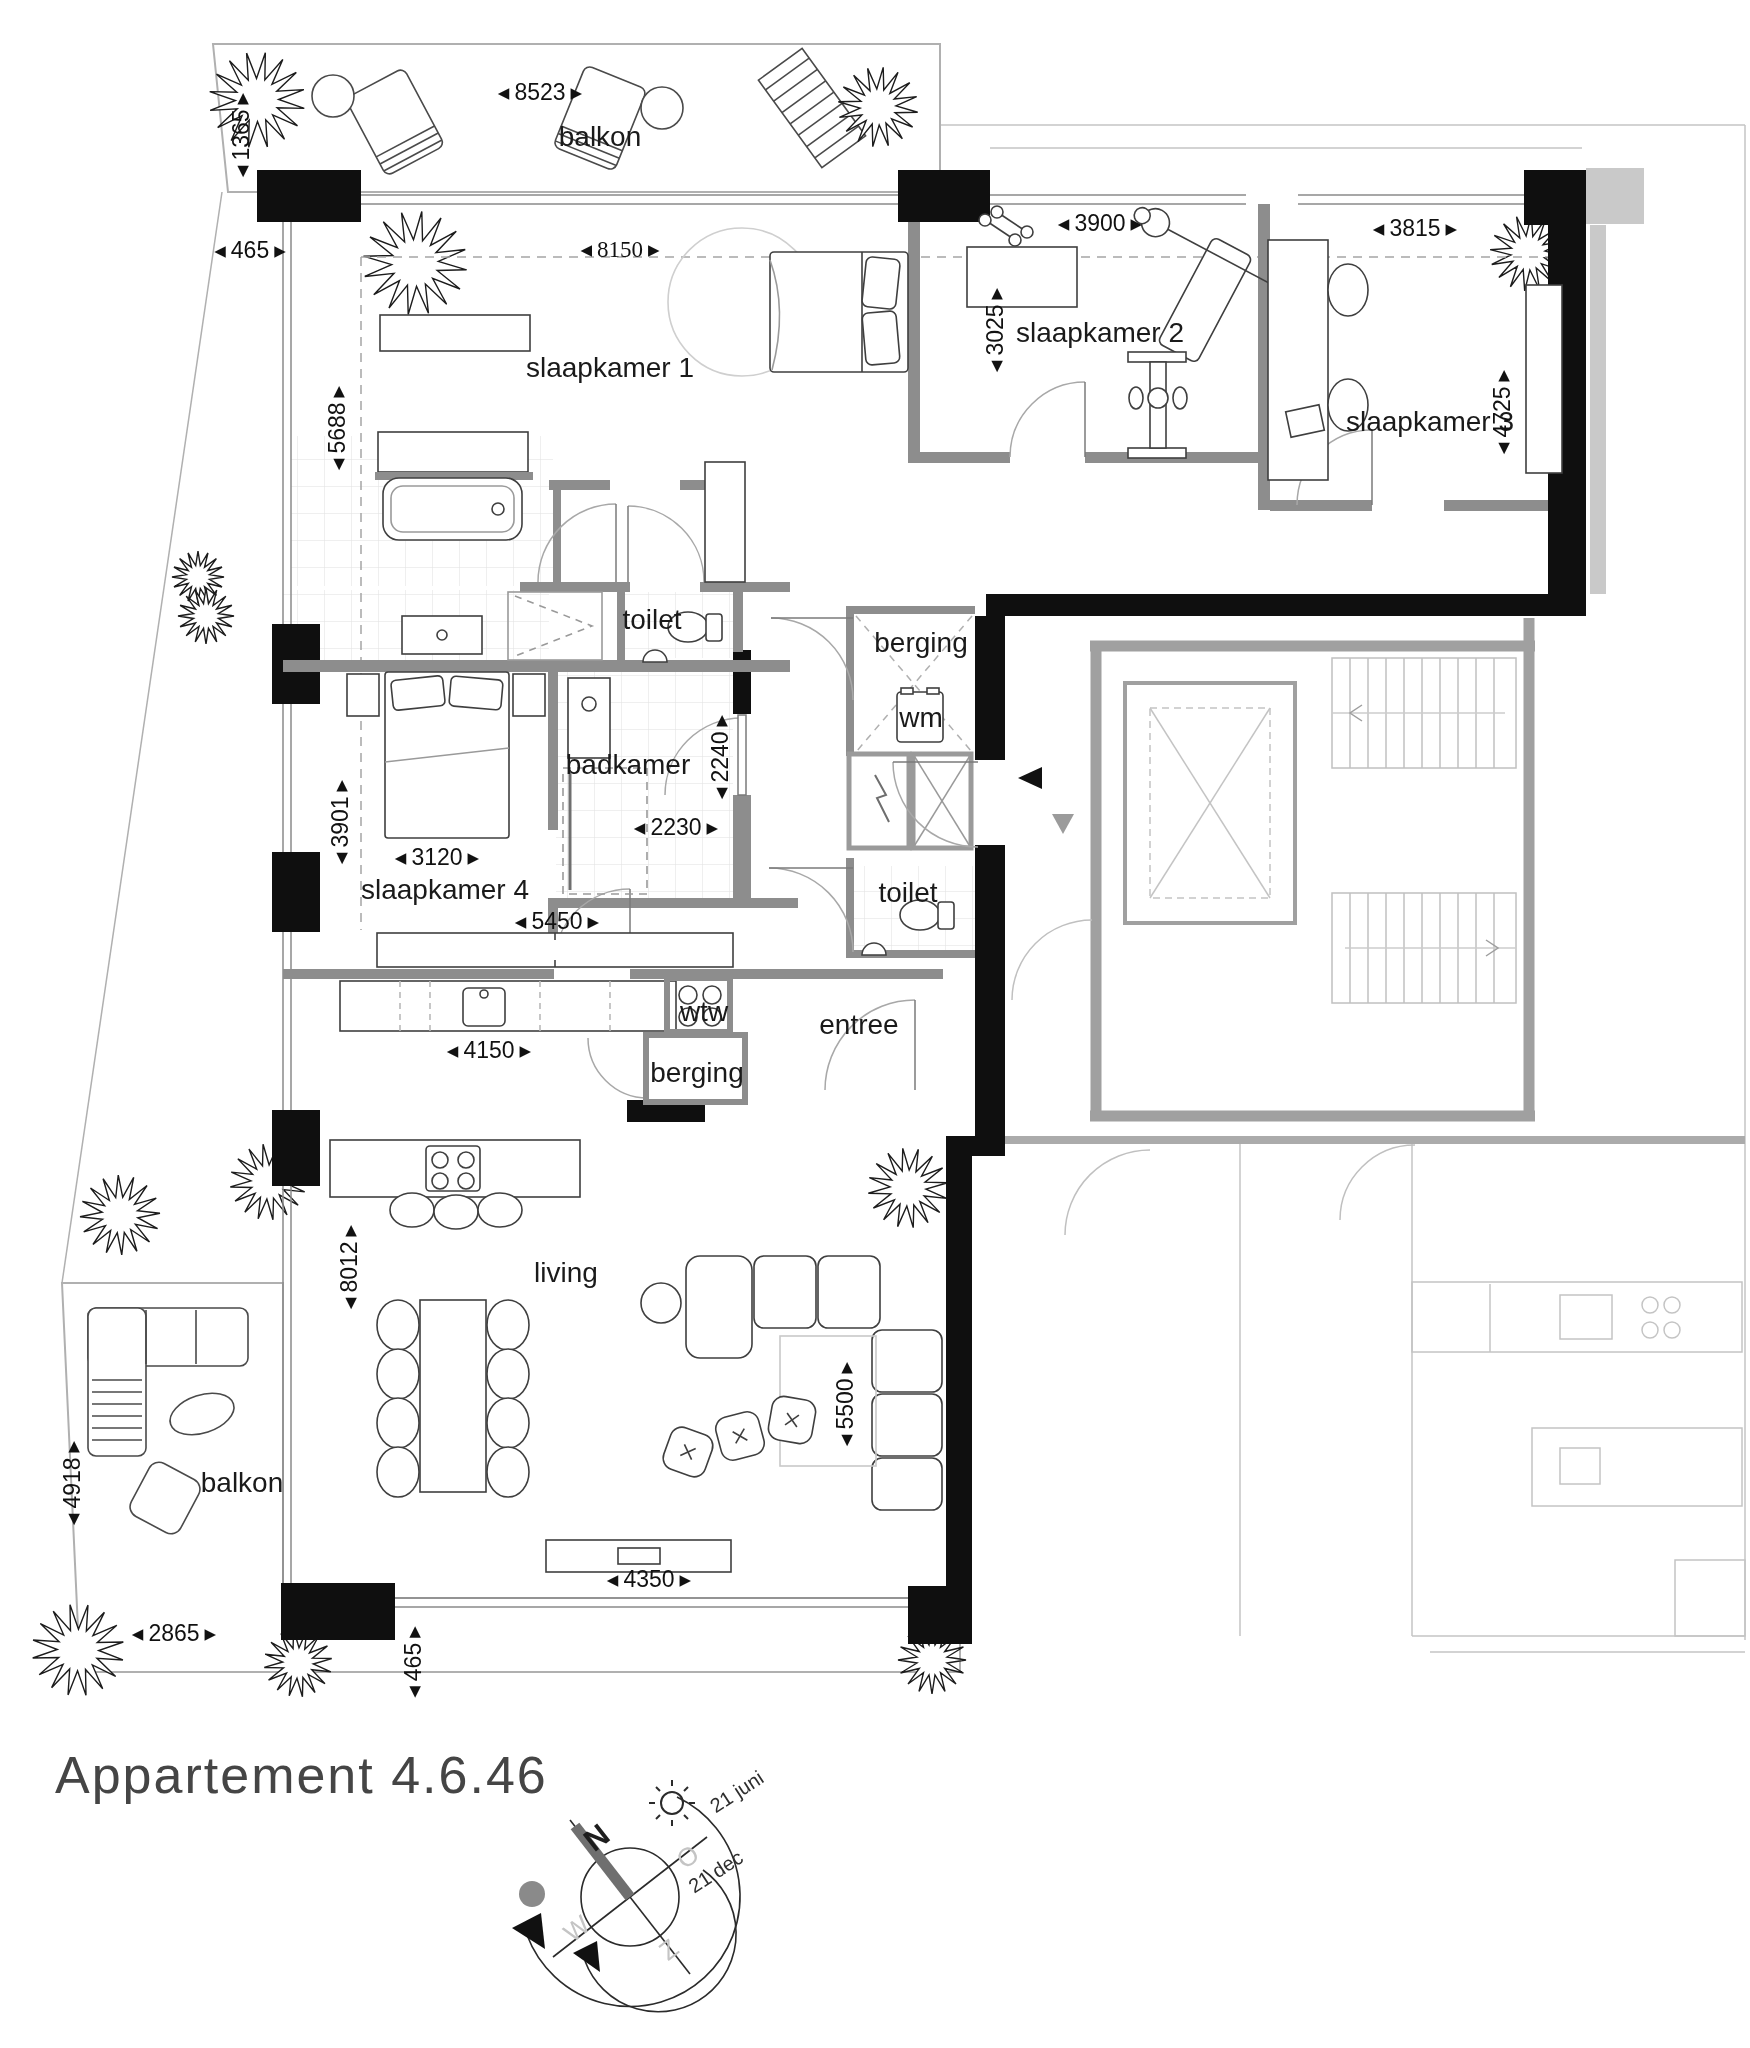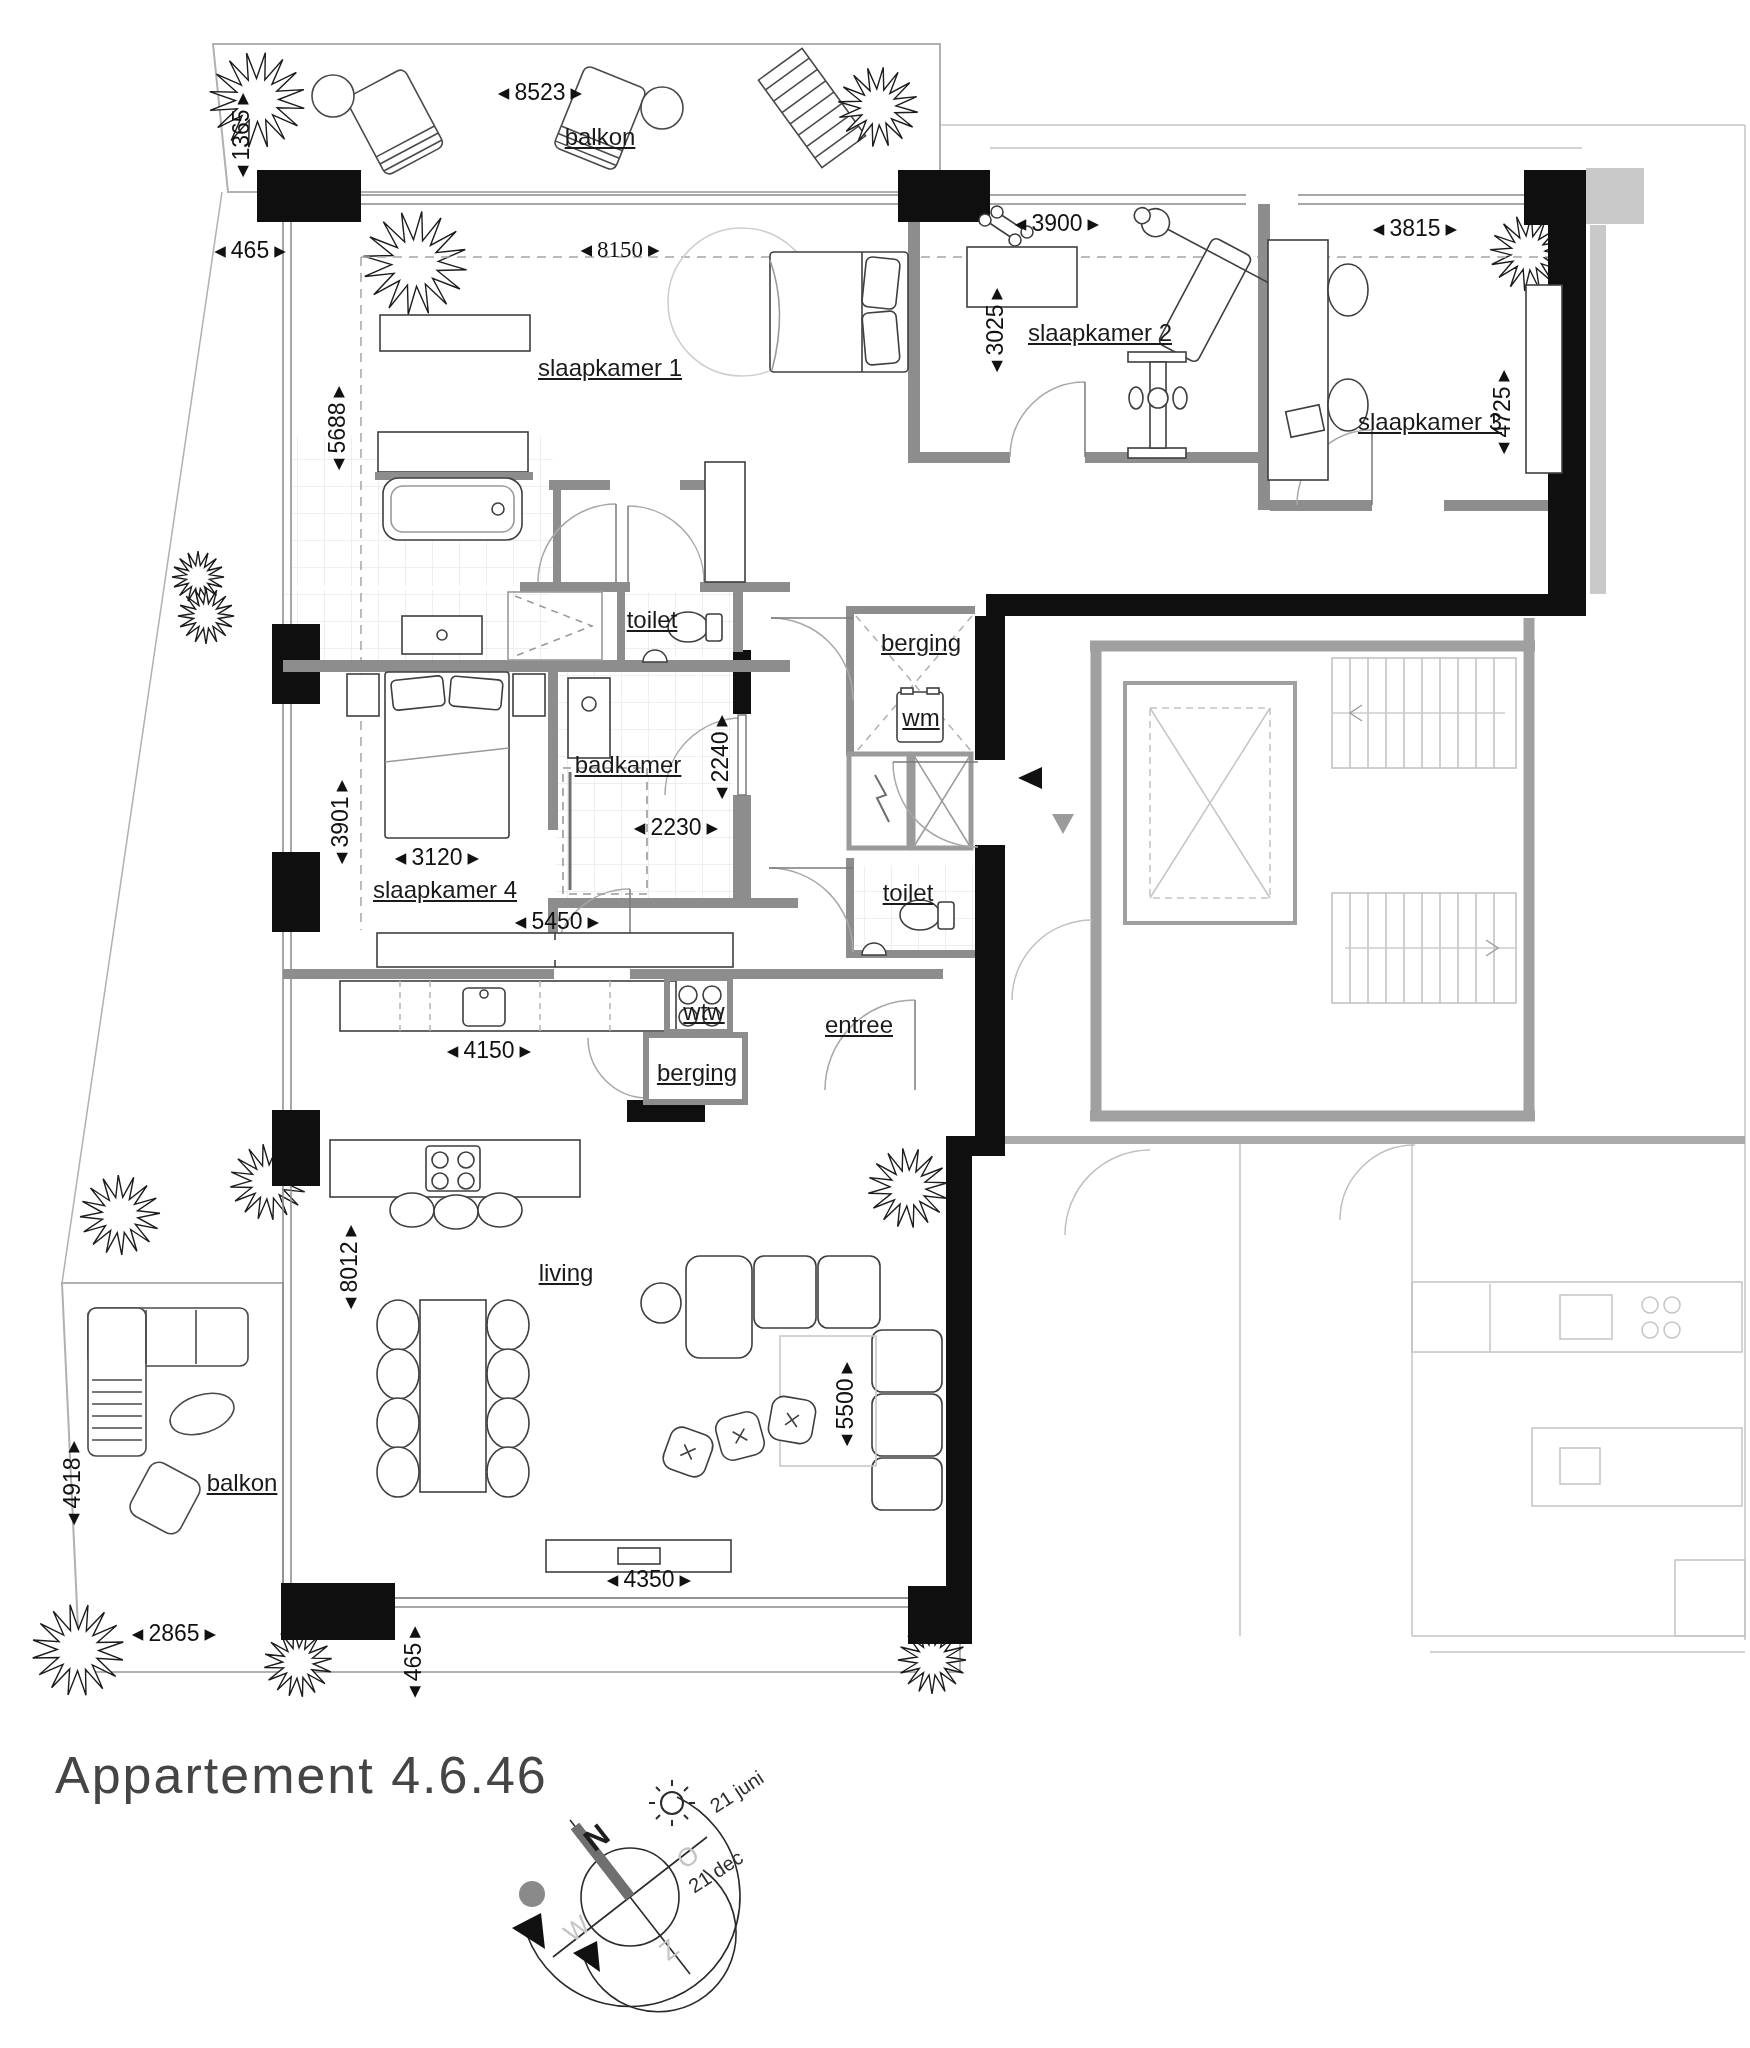--- a/index.html
+++ b/index.html
@@ -1,20 +1,20 @@
 <!DOCTYPE html>
 <html><head>
 <meta charset="utf-8">
 <style>
   html,body{margin:0;padding:0;background:#fff;}
   .canvas{position:relative;width:1750px;height:2048px;background:#fff;overflow:hidden;
           font-family:"Liberation Sans",sans-serif;}
   .canvas svg{position:absolute;left:0;top:0;}
   .lbl{position:absolute;transform:translate(-50%,-50%);white-space:nowrap;color:#1a1a1a;}
-  .room{font-size:24px;text-decoration:underline;}
+  .room{font-size:28px;}
   .dim{font-size:23px;display:flex;align-items:center;gap:5px;color:#111;}
   .dim::before{content:"\25C0";font-size:15px;line-height:1;}
   .dim::after{content:"\25B6";font-size:15px;line-height:1;}
   .dim.v{transform:translate(-50%,-50%) rotate(-90deg);}
   .compass-letter{font-size:26px;color:#c4c4c4;font-weight:500;}
   .compass-letter.north{color:#1d1d1d;font-size:31px;font-weight:600;}
   .compass-date{font-size:20px;color:#2e2e2e;}
   .rot38{transform:translate(-50%,-50%) rotate(-38deg);}
   .rot33{transform:translate(-50%,-50%) rotate(-33deg);}
   .title{position:absolute;left:55px;top:1745px;font-size:52px;font-weight:300;
@@ -496,21 +496,21 @@
       </div>
   <div class="lbl dim v" style="left:241px;top:135px;">
         <span>1365</span>
       </div>
   <div class="lbl dim" style="left:250px;top:250px;">
         <span>465</span>
       </div>
   <div class="lbl dim" style="left:620px;top:250px;font-family:Liberation Serif, serif;">
         <span>8150</span>
       </div>
-  <div class="lbl dim" style="left:1057px;top:223px;">
+  <div class="lbl dim" style="left:1100px;top:223px;">
         <span>3900</span>
       </div>
   <div class="lbl dim v" style="left:995px;top:330px;">
         <span>3025</span>
       </div>
   <div class="lbl dim" style="left:1415px;top:228px;">
         <span>3815</span>
       </div>
   <div class="lbl dim v" style="left:1502px;top:412px;">
         <span>4725</span>

